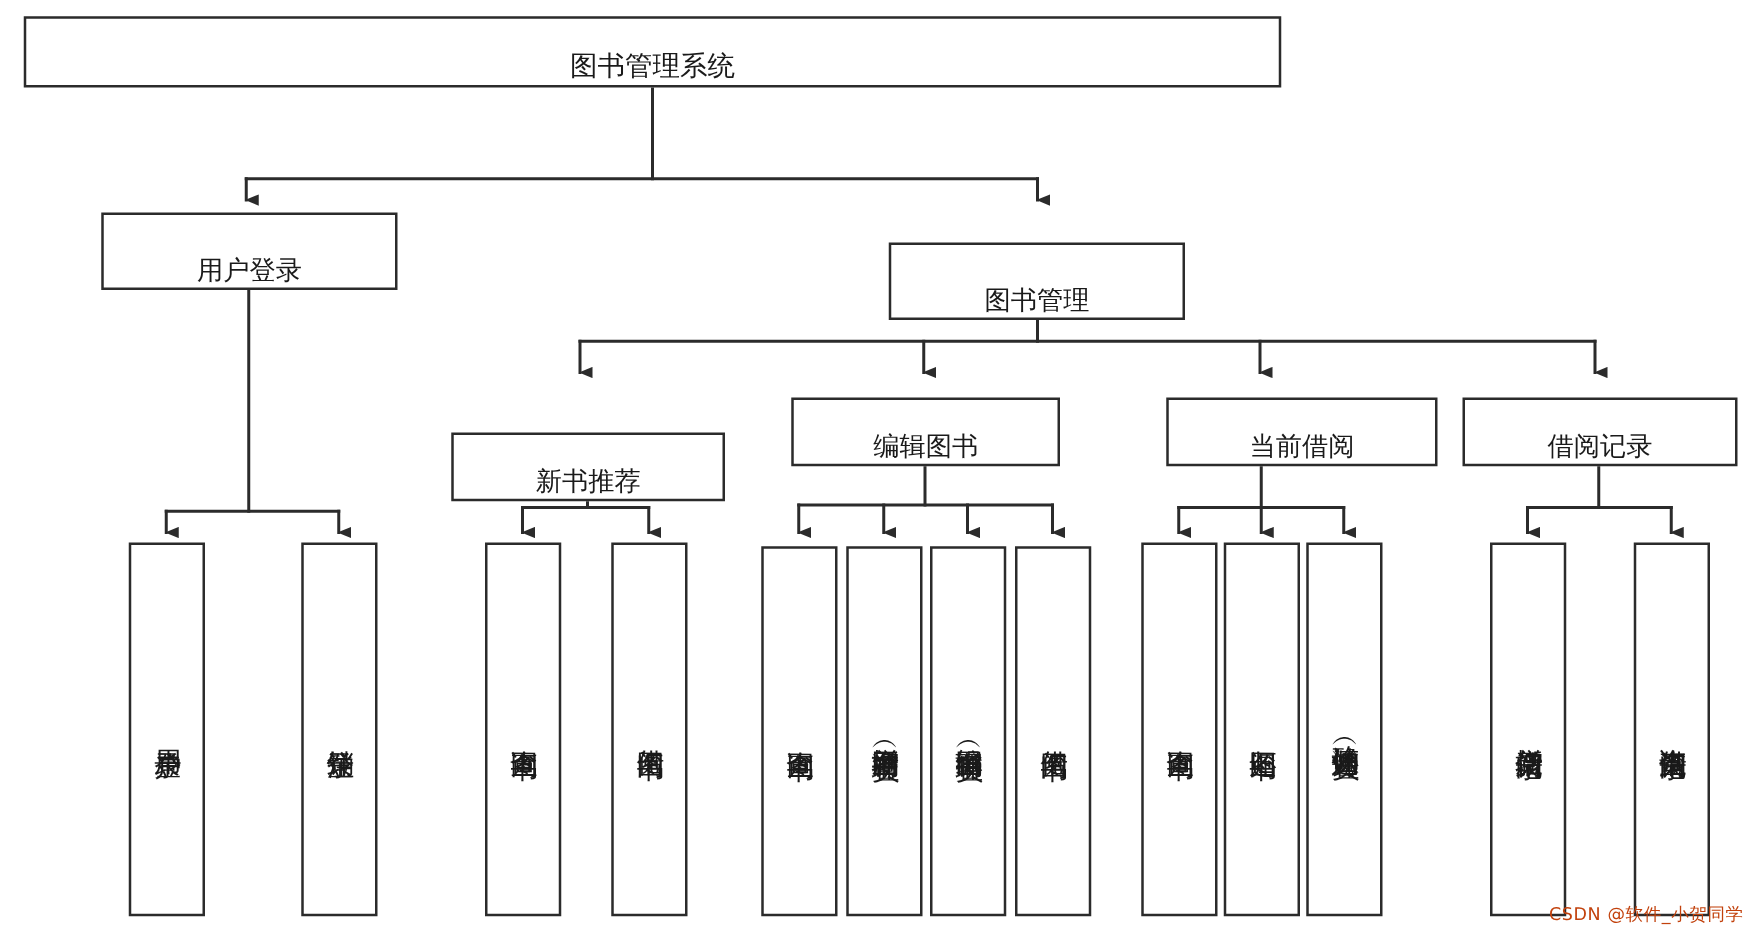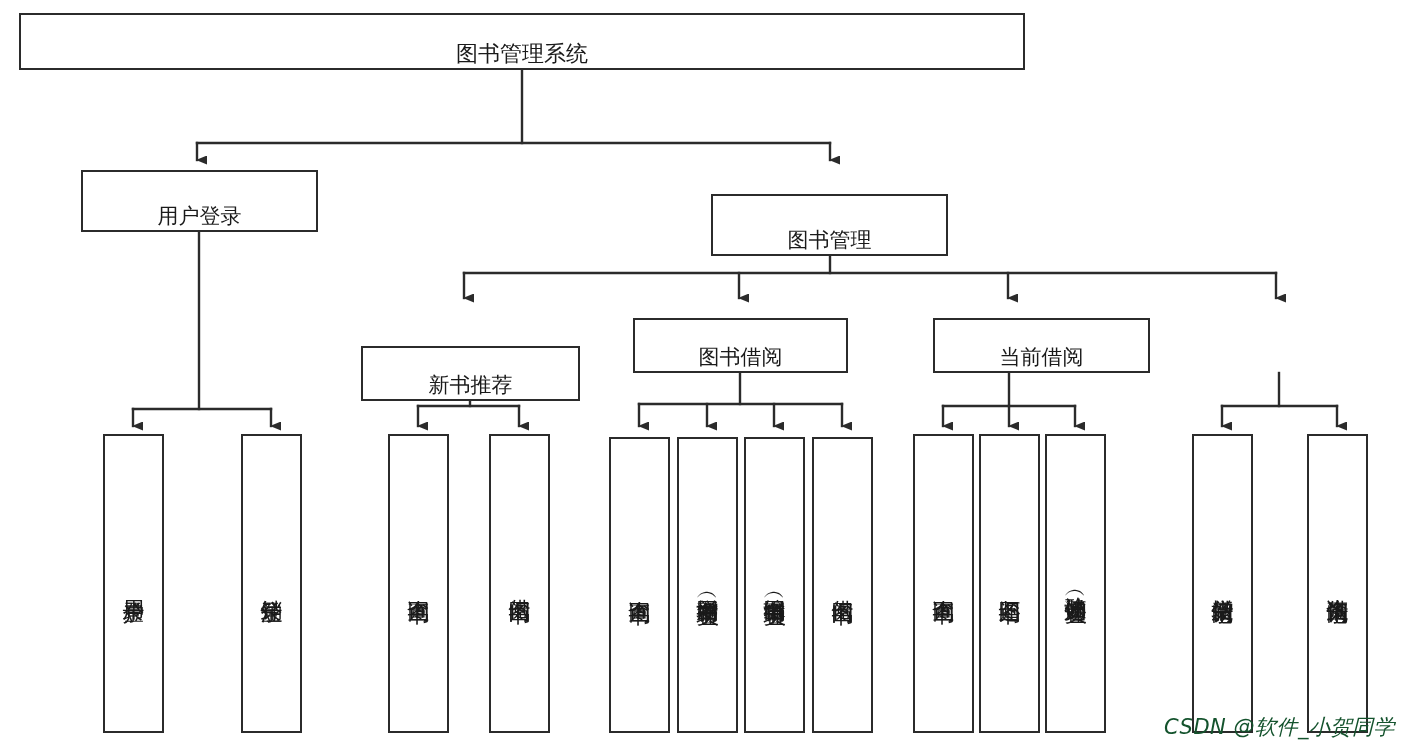--- a/index.html
+++ b/index.html
@@ -59,26 +59,25 @@
     white-space: nowrap;
     max-height: 278px;
   }
   .node.leaf.tall-label .node-label {
     max-height: 286px;
   }
   #watermark {
     position: absolute;
     right: 10px;
     bottom: 6px;
-    font-size: 21px;
-    color: #14532d;
+    font-size: 14px;
+    color: #c2410c;
     letter-spacing: 0.5px;
     z-index: 5;
     white-space: nowrap;
-    font-style: italic;
   }
 </style>
 </head>
 <body>
 
 <div id="diagram-root">
 
   <svg id="edge-layer" viewBox="0 0 1405 747" width="1405" height="747" xmlns="http://www.w3.org/2000/svg">
     <defs>
       <marker id="arrowhead" markerWidth="9" markerHeight="11" refX="4.5" refY="10" orient="auto" markerUnits="userSpaceOnUse">
@@ -141,27 +140,30 @@
 
   <div class="node level-1" style="left:711px; top:170px; width:237px; height:62px;margin-top:24px;">
     <span class="node-label">图书管理</span>
   </div>
 
   <div class="node level-2" style="left:361px; top:318px; width:219px; height:55px;margin-top:28px;">
     <span class="node-label">新书推荐</span>
   </div>
 
   <div class="node level-2" style="left:633px; top:318px; width:215px; height:55px;">
-    <span class="node-label">图书借阅</span>
+    <span class="node-label">编辑图书</span>
   </div>
 
   <div class="node level-2" style="left:901px; top:318px; width:217px; height:55px;margin-left:32px;">
     <span class="node-label">当前借阅</span>
   </div>
 
+  <div class="node level-2" style="left:1170px; top:318px; width:220px; height:55px;">
+    <span class="node-label">借阅记录</span>
+  </div>
 
   <div class="node leaf" style="left:103px; top:434px; width:61px; height:299px;">
     <span class="node-label">用户登录</span>
   </div>
 
   <div class="node leaf" style="left:241px; top:434px; width:61px; height:299px;">
     <span class="node-label">注销登录</span>
   </div>
 
   <div class="node leaf" style="left:388px; top:434px; width:61px; height:299px;">

